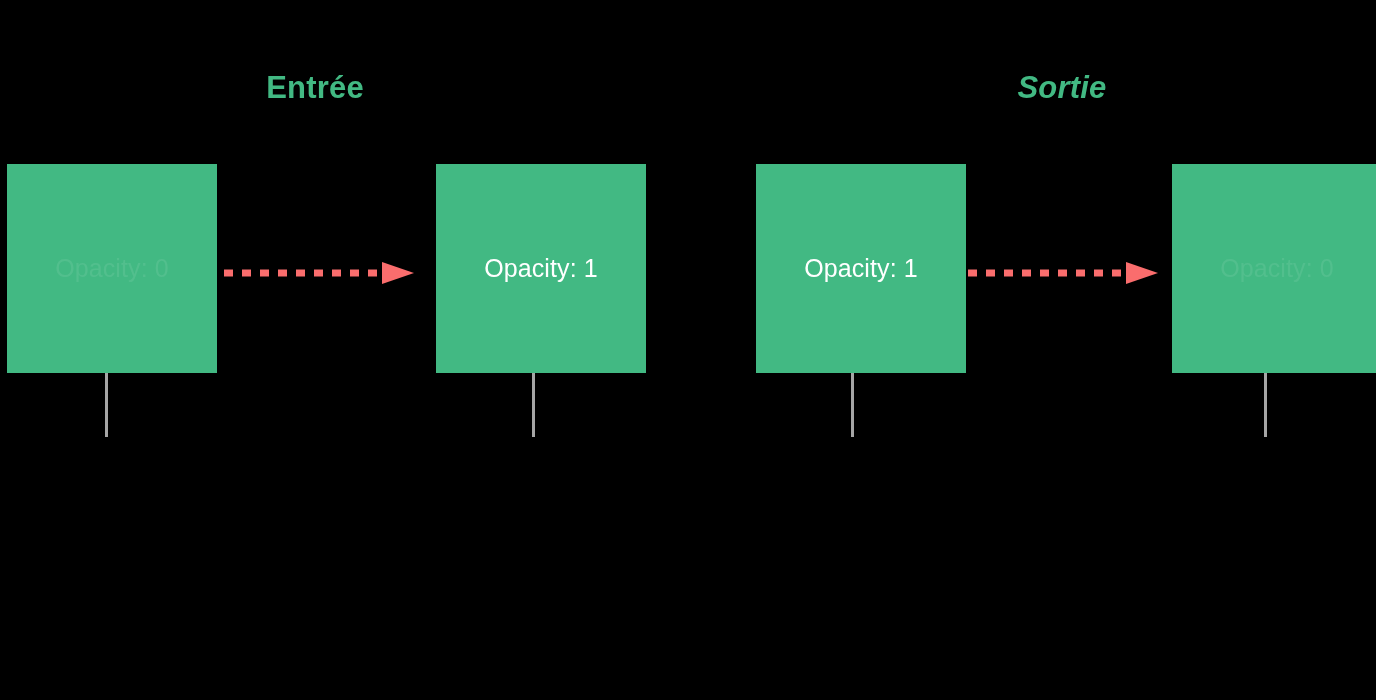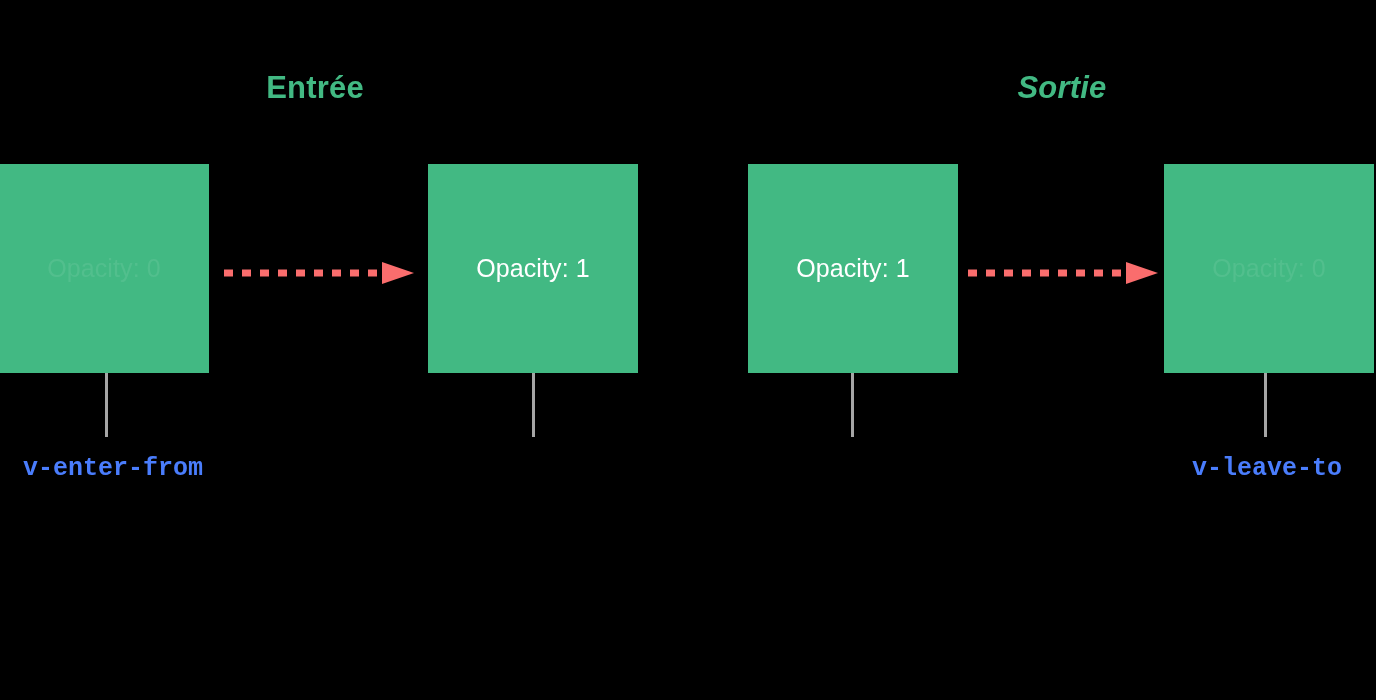--- a/index.html
+++ b/index.html
@@ -39,20 +39,21 @@
   
   .box {
     position: absolute;
     top: 164px;
     width: 210px;
     height: 209px;
     background: #42b983;
     display: flex;
     align-items: center;
     justify-content: center;
+    margin-left: 8px;
   }
   .box-label {
     font-family: "Liberation Sans", sans-serif;
     font-size: 25px;
     color: #ffffff;
     white-space: nowrap;
     letter-spacing: 0.1px;
   }
   .box-label.faded { color: rgba(255,255,255,0.085); }
 
@@ -166,21 +167,20 @@
     </svg>
   </div>
 
   <div class="box" id="box-enter-to">
     <span class="box-label">Opacity: 1</span>
   </div>
 
   <div class="tick tick-box" id="tick-enter-from"></div>
   <div class="tick tick-box" id="tick-enter-to"></div>
 
-  <div class="phase-label" id="label-enter-from">v-enter-from</div>
 
   <div class="bracket" id="bracket-enter">
     <span class="bar v v-left"></span>
     <span class="bar v v-right"></span>
     <span class="bar h"></span>
   </div>
   <div class="bracket-stem" id="stem-enter"></div>
 
 
   <div class="section-title" id="title-leave">Sortie</div>
@@ -196,21 +196,20 @@
     </svg>
   </div>
 
   <div class="box" id="box-leave-to">
     <span class="box-label faded">Opacity: 0</span>
   </div>
 
   <div class="tick tick-box" id="tick-leave-from"></div>
   <div class="tick tick-box" id="tick-leave-to"></div>
 
-  <div class="phase-label" id="label-leave-to">v-leave-to</div>
 
   <div class="bracket" id="bracket-leave">
     <span class="bar v v-left"></span>
     <span class="bar v v-right"></span>
     <span class="bar h"></span>
   </div>
   <div class="bracket-stem" id="stem-leave"></div>
 
 
 </div>

